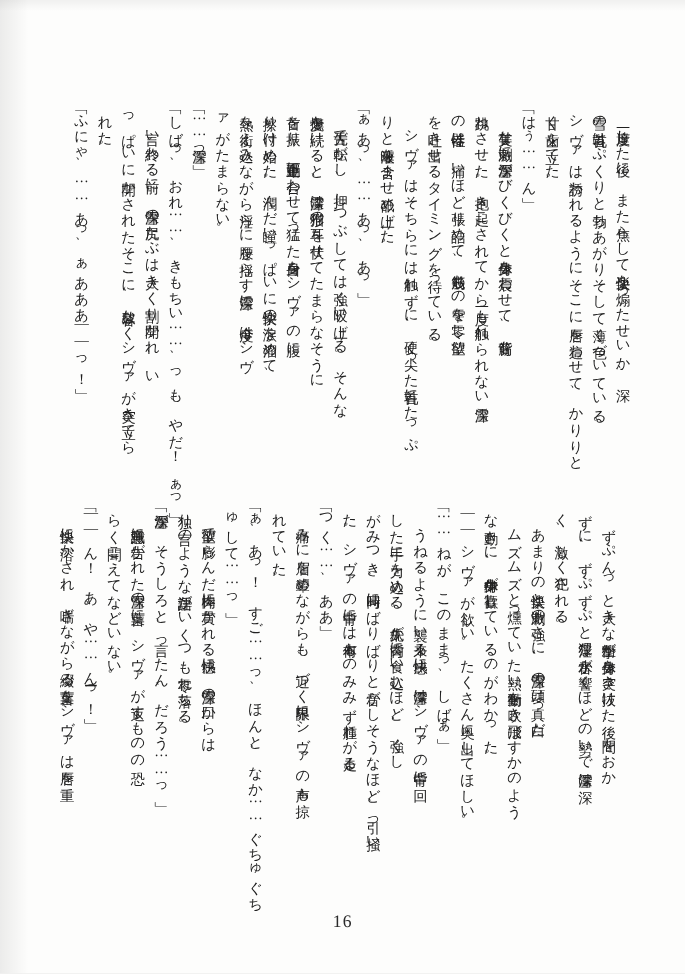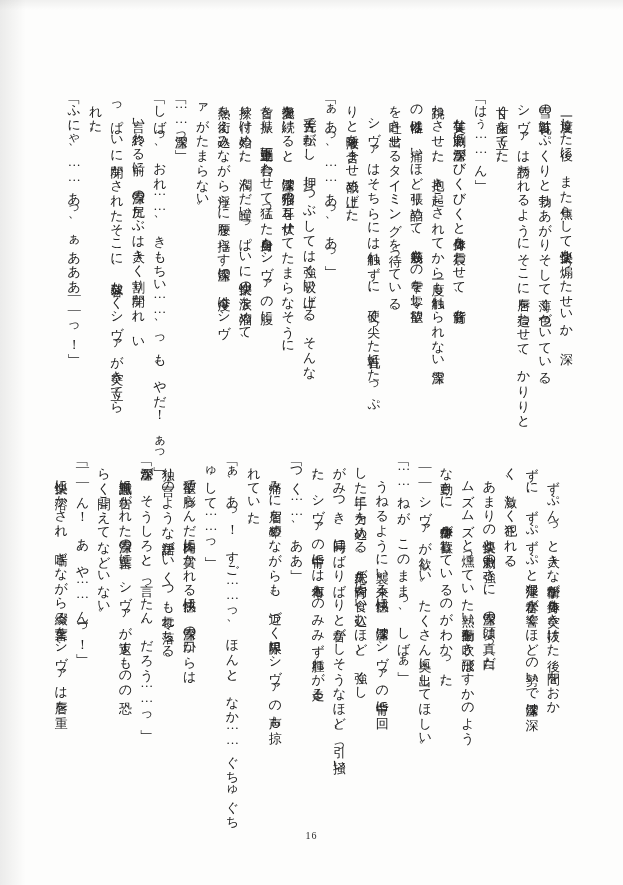--- a/index.html
+++ b/index.html
@@ -56,21 +56,21 @@
     top: 458px;
     right: 59px;
     height: 338px;
   }
   .page-number {
     position: absolute;
     top: 830px;
     left: 0;
     right: 0;
     text-align: center;
-    font-size: 10px;
+    font-size: 16px;
     letter-spacing: 1px;
     color: #2a2a2a;
   }
 </style>
 </head>
 <body>
 
 <div class="page">
   <div class="text-block block-top" id="top-block">
       <p class="line">　一度達した後に、また焦らして快楽を煽ったせいか、深</p>

